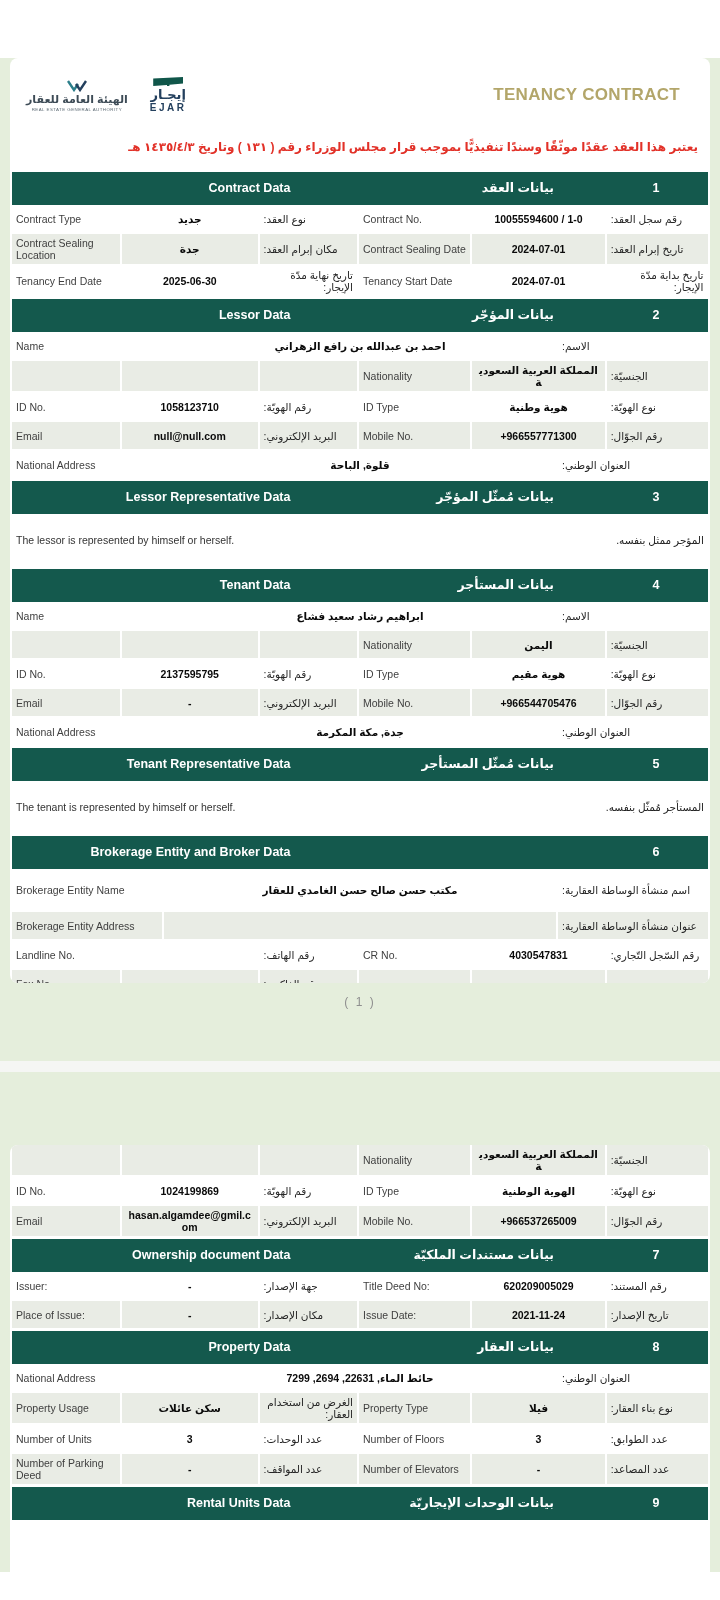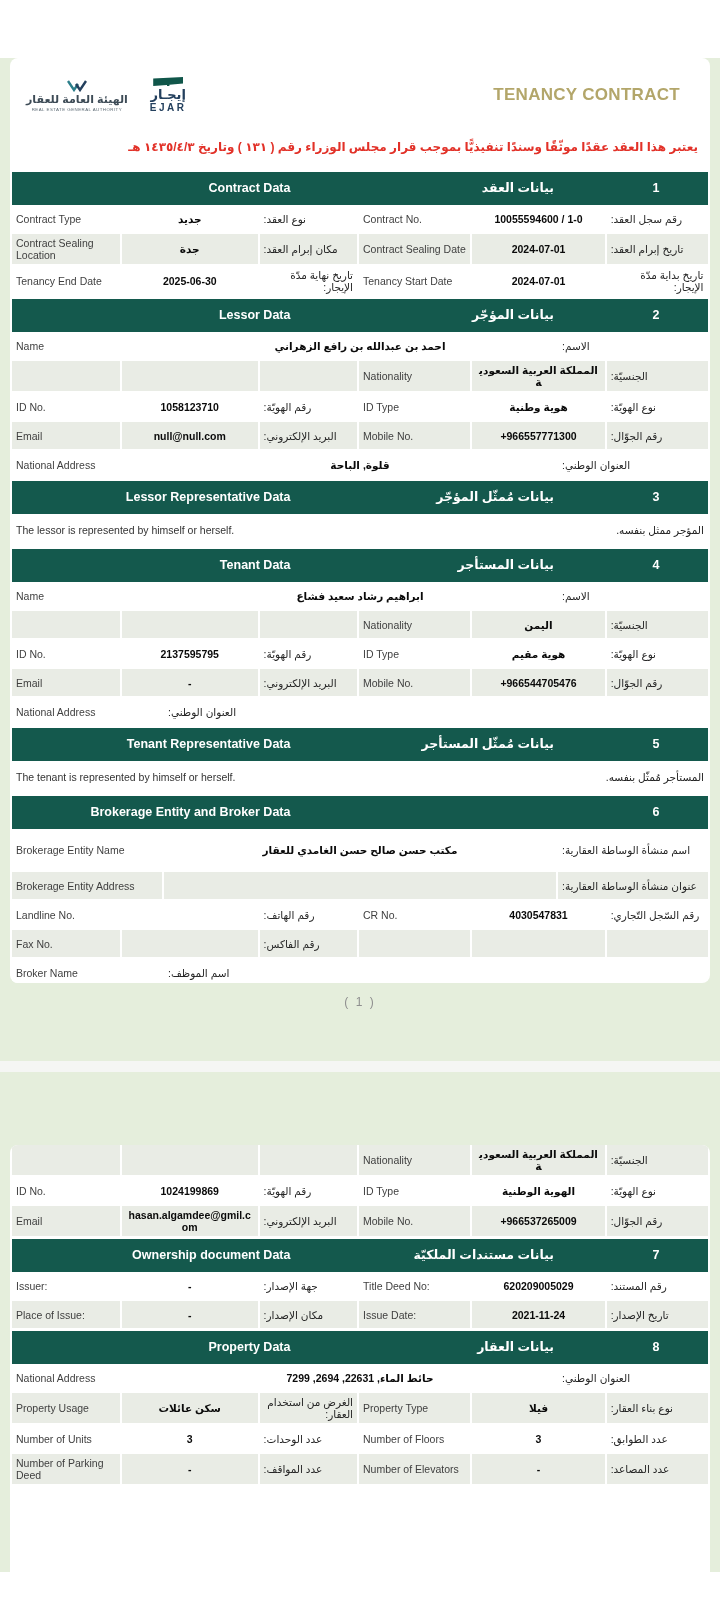--- a/index.html
+++ b/index.html
@@ -40,21 +40,21 @@
   .row { display:grid; column-gap:2px; margin-bottom:2px; min-height:27px; }
   .row.pair { grid-template-columns:15.5% 19.5% 14% 16% 19% 14.5%; }
   .row.full { grid-template-columns:150px 1fr 150px; }
   .row.tall { min-height:41px; }
   .cell { display:flex; align-items:center; background:#fff; font-size:10.5px; padding:3px 4px; }
   .row.shaded .cell { background:#e9ece5; }
   .cell.en { color:#3f3f3f; justify-content:flex-start; text-align:left; }
   .cell.val { color:#0a0a0a; font-weight:bold; justify-content:center; text-align:center; word-break:break-all; }
   .cell.val[dir="rtl"] { word-break:normal; }
   .cell.ar { color:#262626; justify-content:flex-end; text-align:right; direction:rtl; }
-  .row.note { display:flex; justify-content:space-between; align-items:center; min-height:25px; padding:10px 4px; font-size:10.5px; }
+  .row.note { display:flex; justify-content:space-between; align-items:center; min-height:25px; padding:20px 4px; font-size:10.5px; }
   .note-en { color:#333; }
   .note-ar { color:#222; direction:rtl; }
 
   .page-num { text-align:center; color:#8f8f8f; font-size:12px; margin-top:12px; letter-spacing:2px; }
 </style>
 </head>
 <body>
 
 <div class="screen">
   <div class="top-white"></div>
@@ -188,20 +188,21 @@
           <div class="row pair shaded">
             <div class="cell en">Email</div>
             <div class="cell val">-</div>
             <div class="cell ar">البريد الإلكتروني:</div>
             <div class="cell en">Mobile No.</div>
             <div class="cell val">+966544705476</div>
             <div class="cell ar">رقم الجوّال:</div>
           </div>
           <div class="row full">
             <div class="cell en">National Address</div>
+            <div class="cell val" dir="rtl">جدة, مكة المكرمة</div>
             <div class="cell ar">العنوان الوطني:</div>
           </div>
           <div class="sec-bar">
             <span class="sb-en">Tenant Representative Data</span>
             <span class="sb-ar" dir="rtl">بيانات مُمثّل المستأجر</span>
             <span class="sb-num">5</span>
           </div>
           <div class="row note">
             <span class="note-en">The tenant is represented by himself or herself.</span>
             <span class="note-ar" dir="rtl">المستأجر مُمثّل بنفسه.</span>
@@ -323,18 +324,23 @@
             <div class="cell ar">عدد الطوابق:</div>
           </div>
           <div class="row pair shaded">
             <div class="cell en">Number of Parking Deed</div>
             <div class="cell val">-</div>
             <div class="cell ar">عدد المواقف:</div>
             <div class="cell en">Number of Elevators</div>
             <div class="cell val">-</div>
             <div class="cell ar">عدد المصاعد:</div>
           </div>
+          <div class="sec-bar">
+            <span class="sb-en">Rental Units Data</span>
+            <span class="sb-ar" dir="rtl">بيانات الوحدات الإيجاريّة</span>
+            <span class="sb-num">9</span>
+          </div>
         </div>
     </div>
   </div>
 
   <div class="bottom-white"></div>
 </div>
 
 </body></html>

